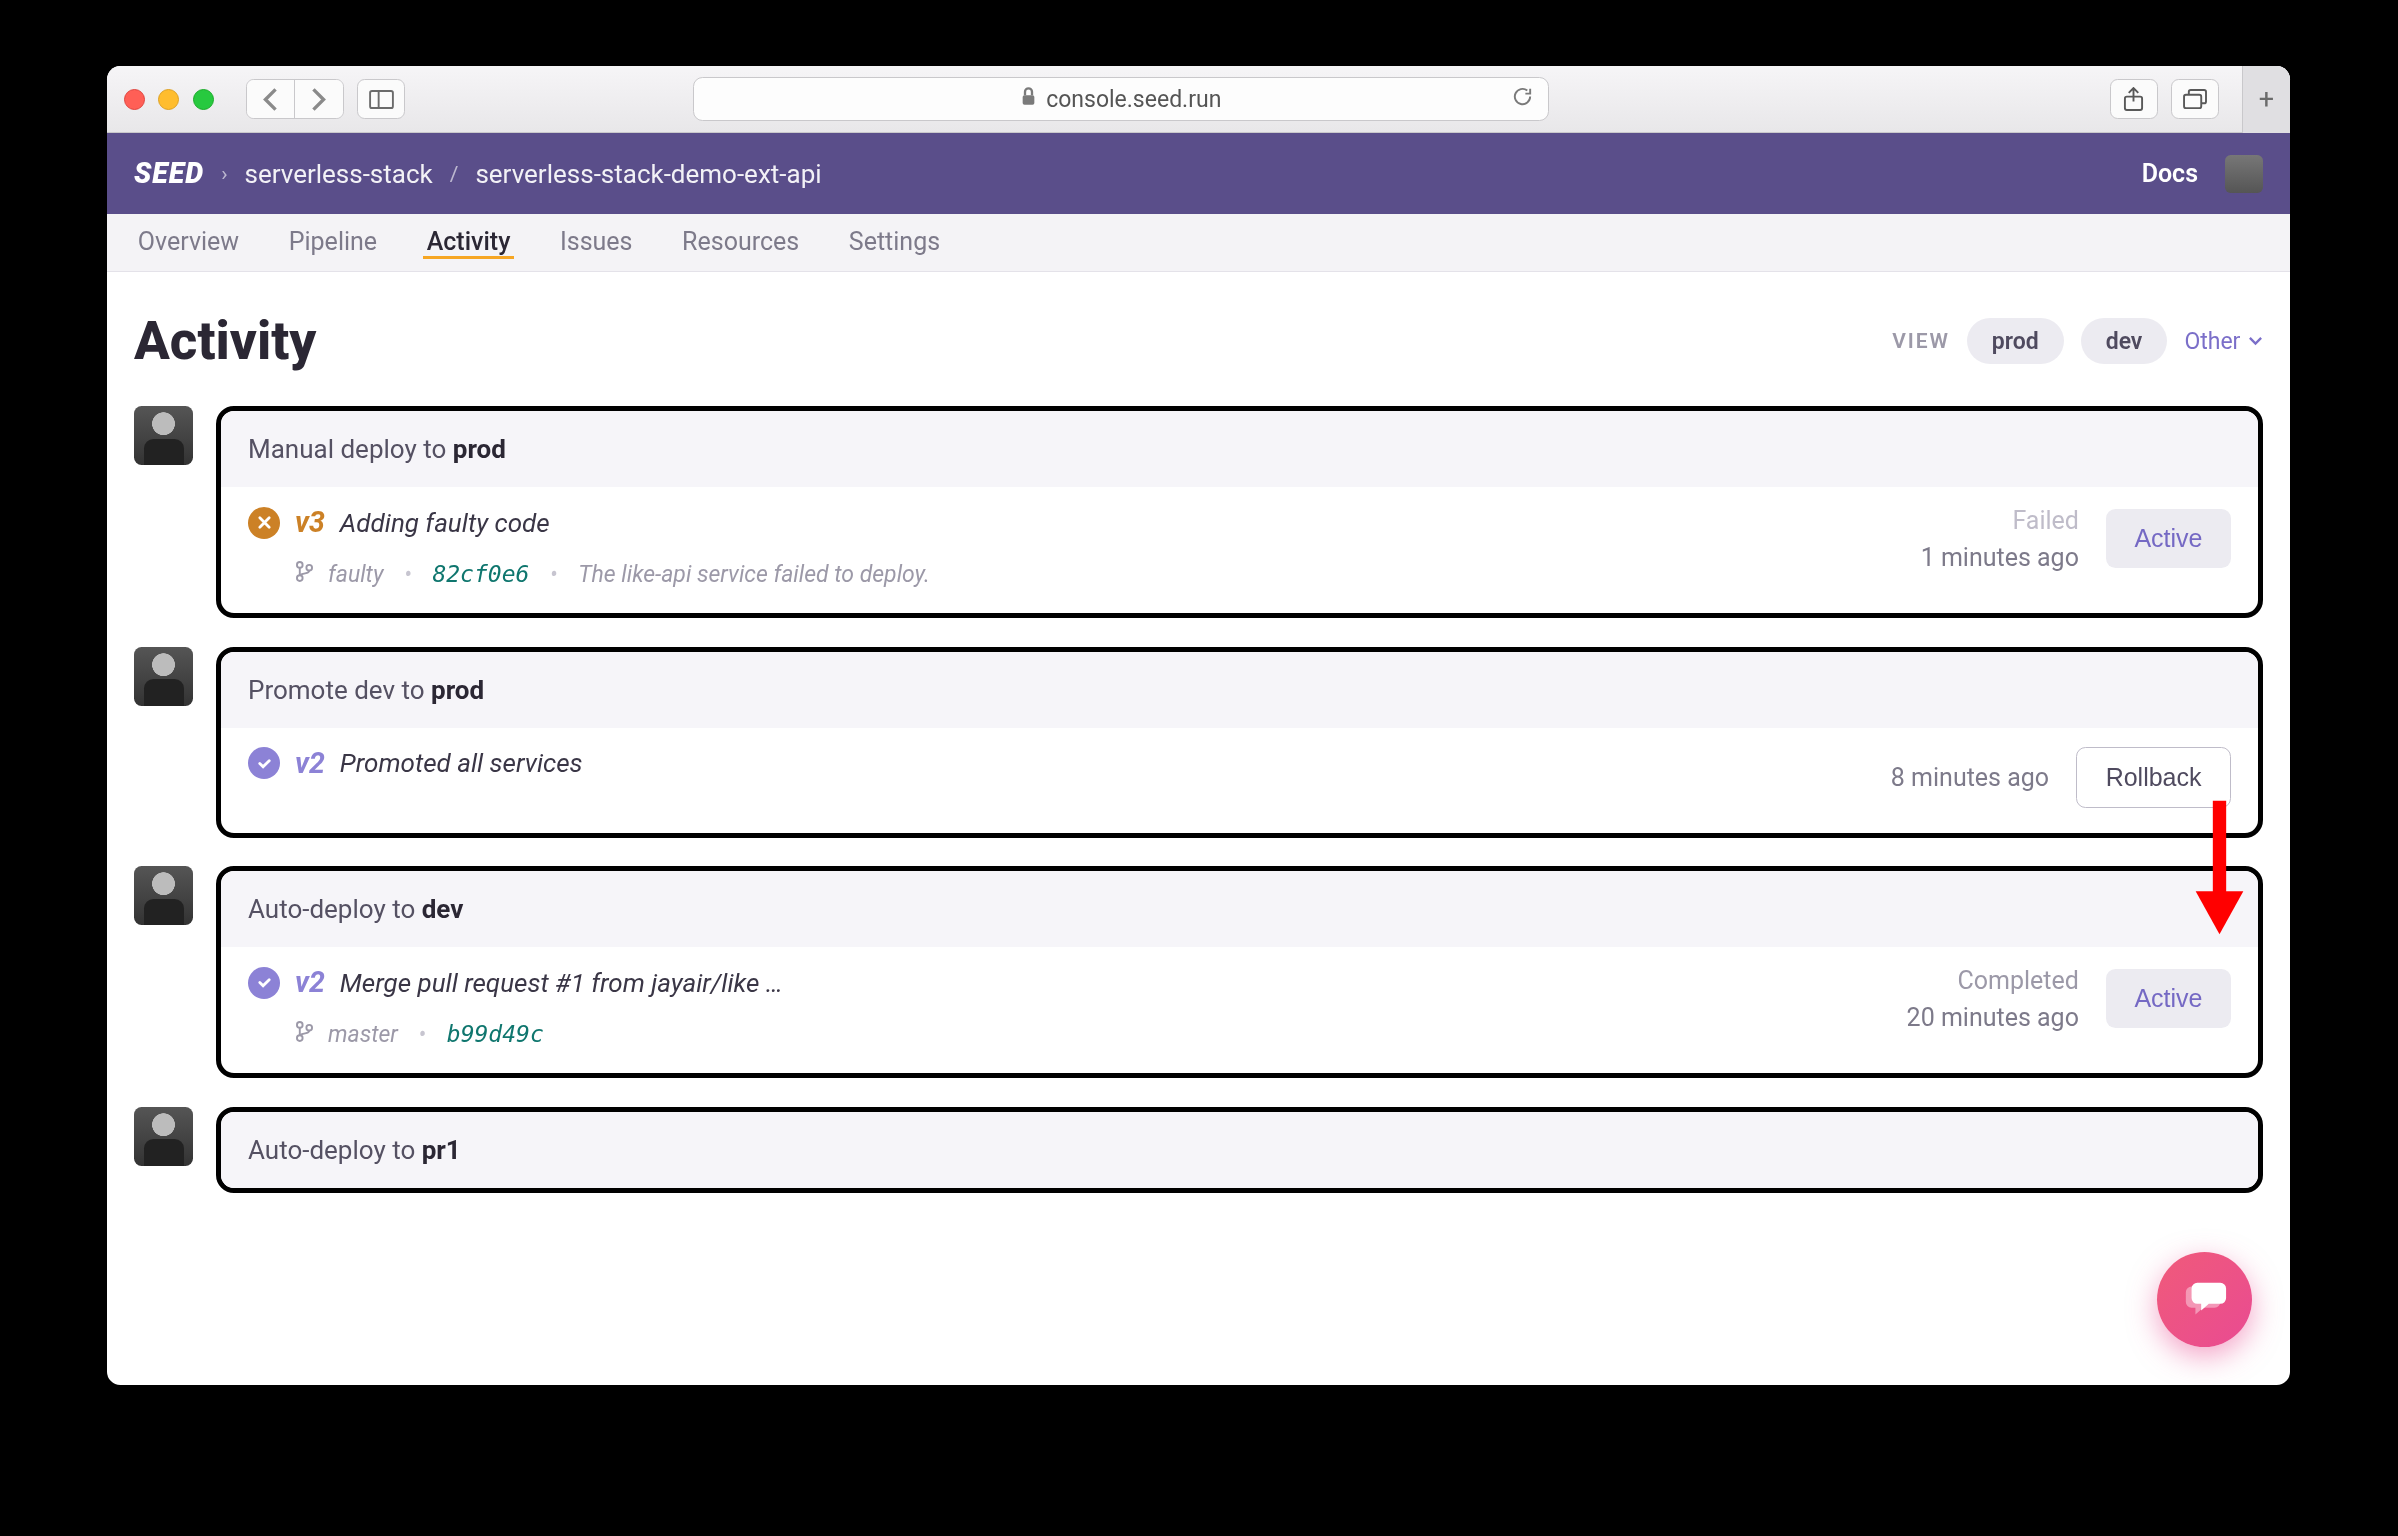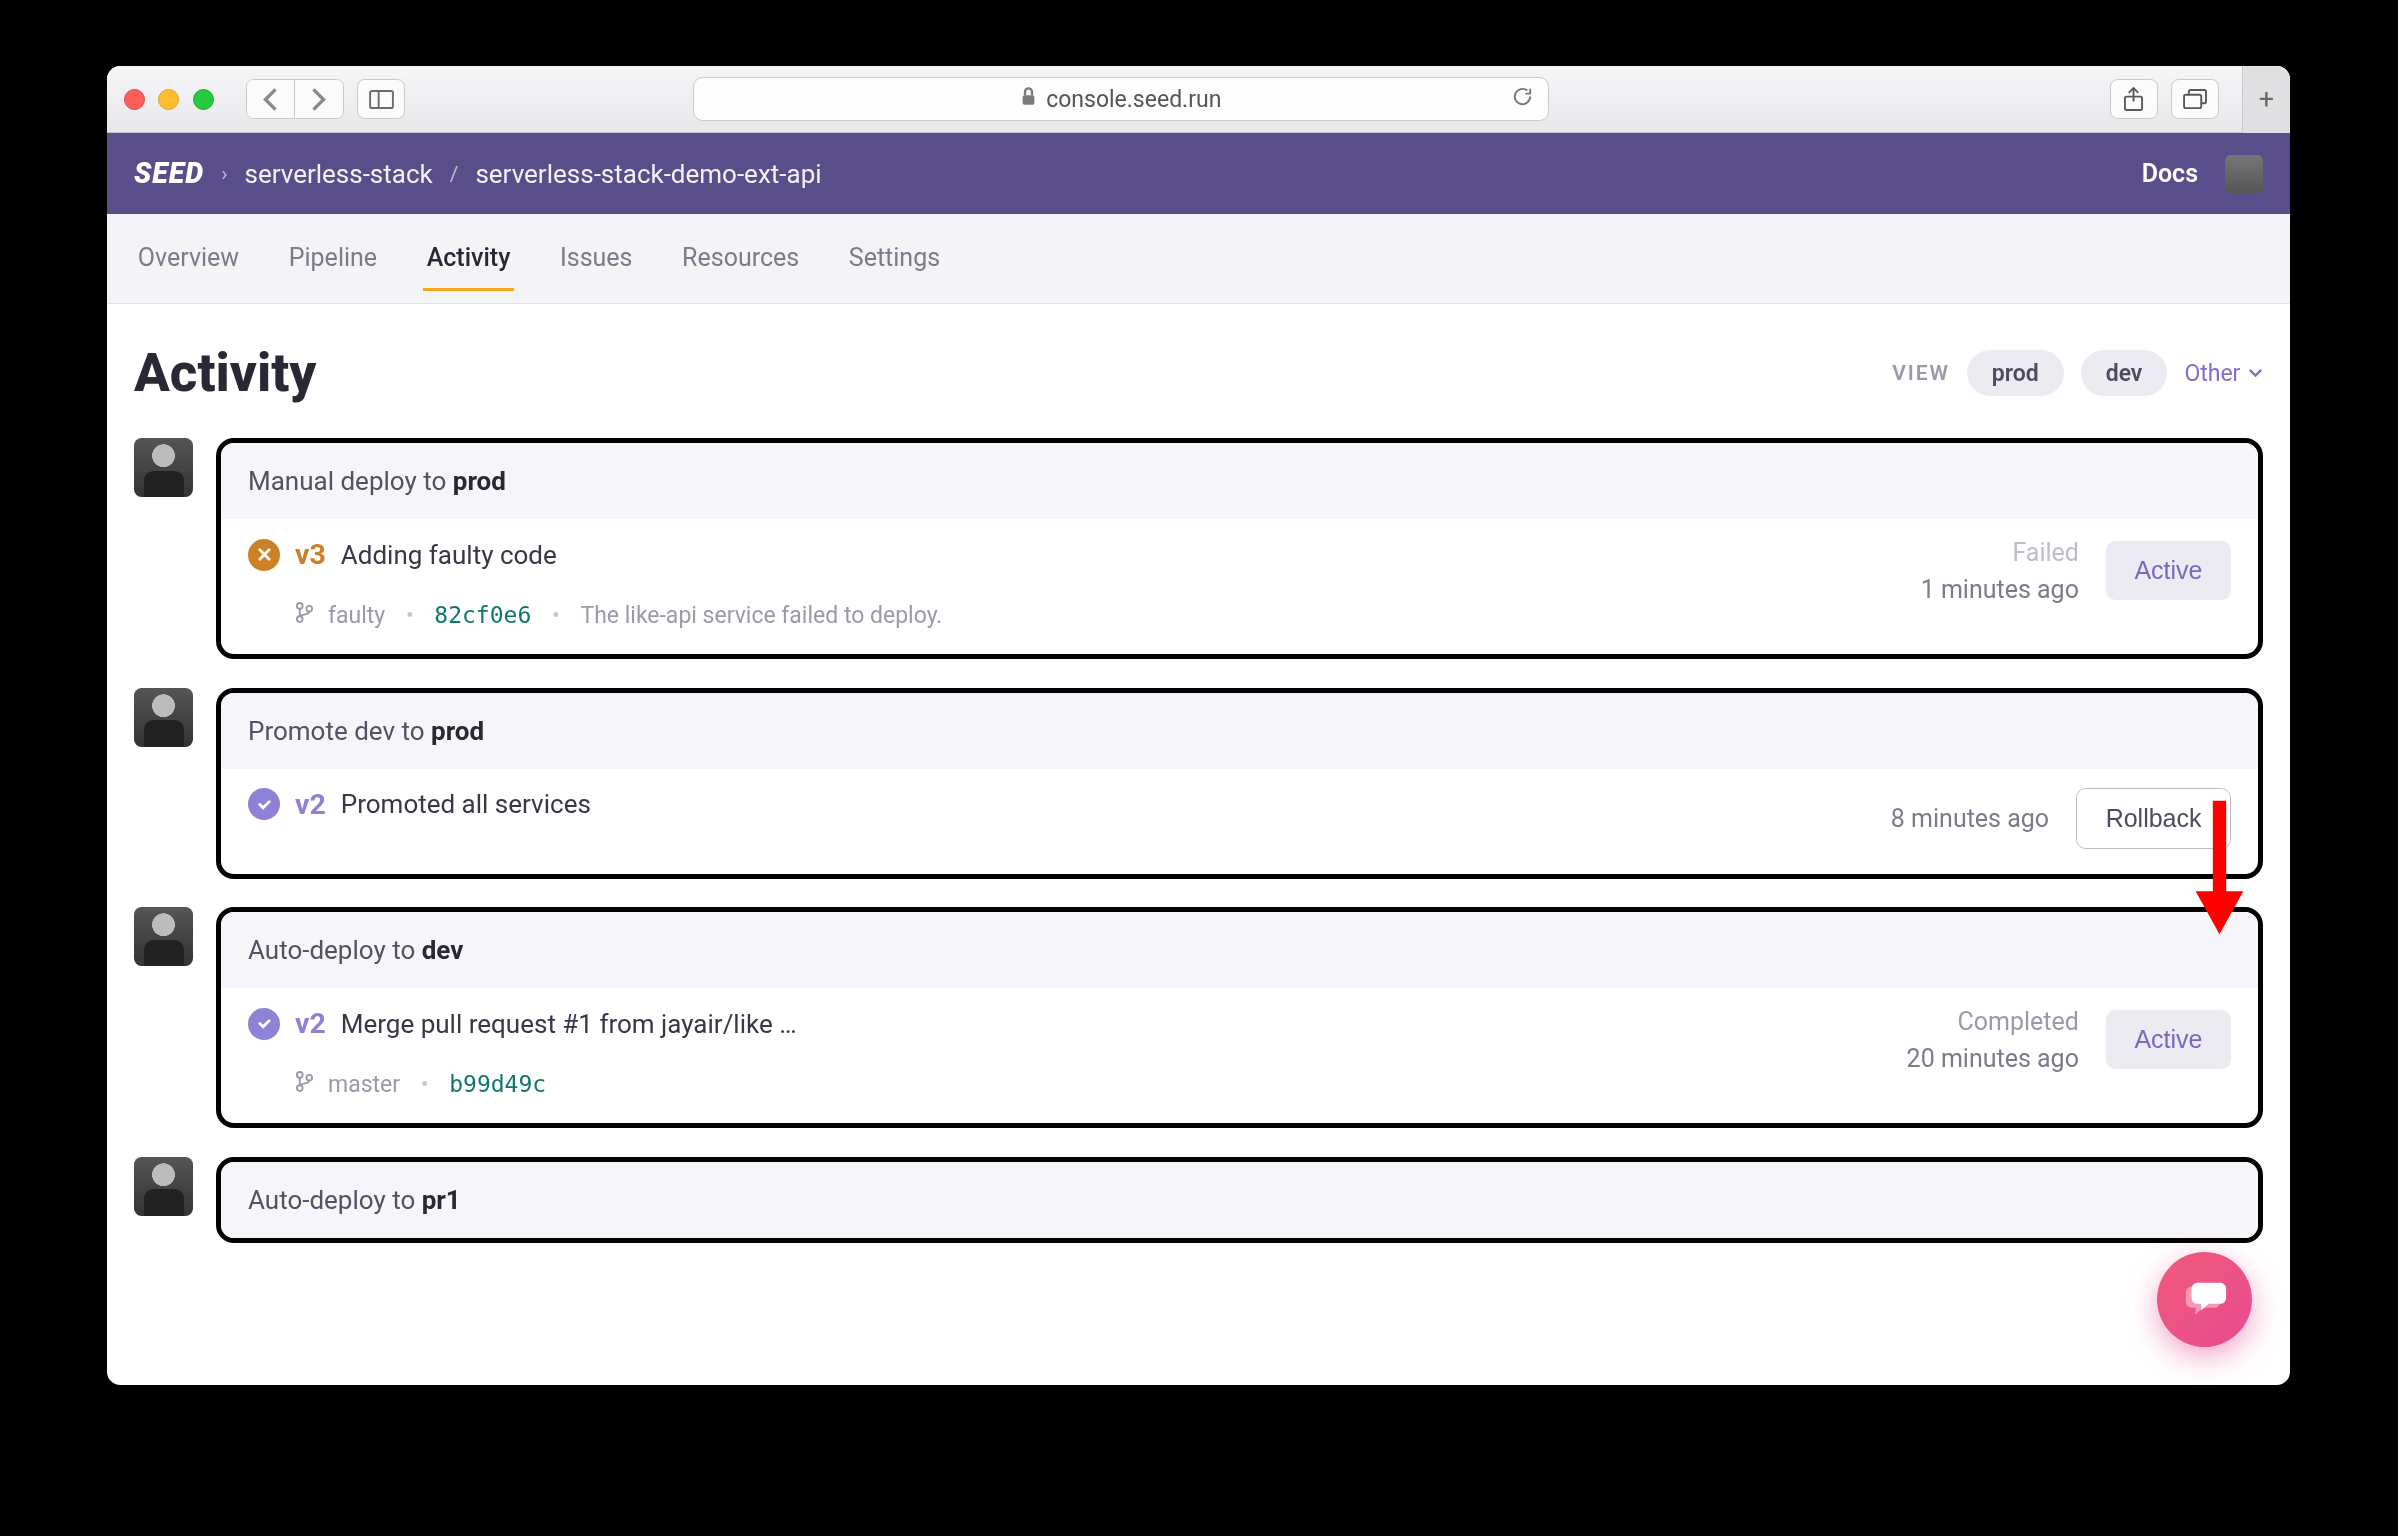--- a/index.html
+++ b/index.html
@@ -54,21 +54,21 @@
   }
   .logo { font-weight:900; font-style:italic; font-size:28.5px; letter-spacing:1px;}
   .crumb-sep { color: rgba(255,255,255,0.6); font-size:21px;}
   .crumb { font-size:26px; color:rgba(255,255,255,0.92);}
   .app-header-right { margin-left:auto; display:flex; align-items:center; gap:27px;}
   .docs-link { color:#fff; font-weight:600; font-size:25px;}
   .avatar-sm { width:38px; height:38px; border-radius:5.7px; background:#888; background-image:linear-gradient(#777,#555);}
   
   
   .tabs {
-    height: 90px;
+    height: 58px;
     background:#f4f3f6;
     border-bottom:1px solid #e4e2e9;
     display:flex;
     align-items:stretch;
     padding: 12px 27px;
     gap: 42px;
   }
   .tab { display:flex; align-items:center; font-size:25px; color:#7d7a8a; border-bottom:3.8px solid transparent; padding:0 3.8px; cursor:pointer;}
   .tab.active { color:#2b2734; border-bottom-color:#f6a623; font-weight:500;}
   
@@ -84,21 +84,21 @@
   
   .activity-row { display:flex; gap:23px; margin-bottom: 28.5px; align-items:flex-start;}
   .row-avatar { width:59px; height:59px; border-radius:7.6px; flex-shrink:0; background:#777; filter:grayscale(100%);
     background-image: radial-gradient(circle at 50% 30%, #bcbcbc 0 22%, transparent 23%), linear-gradient(#555,#333);
     position:relative; overflow:hidden;}
   .row-avatar::after{content:""; position:absolute; bottom:-5.7px; left:9.5px; right:9.5px; height:32px; background:#222; border-radius:9.5px 9.5px 0 0;}
   .card { flex:1; border:5px solid #000000; border-radius:18px; overflow:hidden; background:#fff;}
   .card-head { background:#f6f5f9; padding: 23px 27px; font-size:26px; color:#555163;}
   .card-head b { color:#2b2734; font-weight:700;}
   .card-body { padding: 19px 27px 25px 27px; display:flex; align-items:flex-start;}
-  .body-left { display:flex; flex-direction:column; gap:31px; }
+  .body-left { display:flex; flex-direction:column; gap:22px;font-style:italic; }
   .line1 { display:flex; align-items:center; gap:15px;}
   .status-icon { width:32px; height:32px; border-radius:50%; display:flex; align-items:center; justify-content:center; color:#fff; font-size:19px; flex-shrink:0;}
   .status-icon.fail { background:#cc8126;}
   .status-icon.ok   { background:#8c82d6;}
   .version { font-size:28.5px; font-weight:700; }
   .version.fail { color:#cc8126;}
   .version.ok   { color:#8c82d6;}
   .msg { font-size:26px; color:#3a3646;}
   .line2 { display:flex; align-items:flex-start; gap:15px; font-size:23px; color:#9c99a8; padding-left:48px;}
   .branch-icon { color:#9c99a8;}

